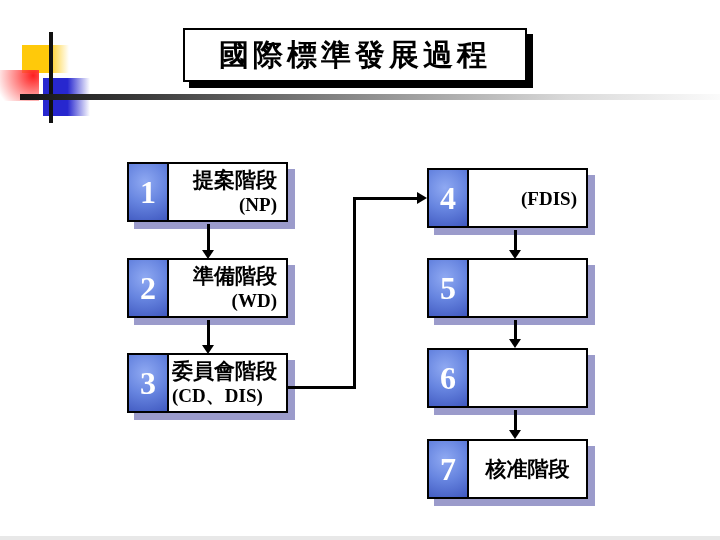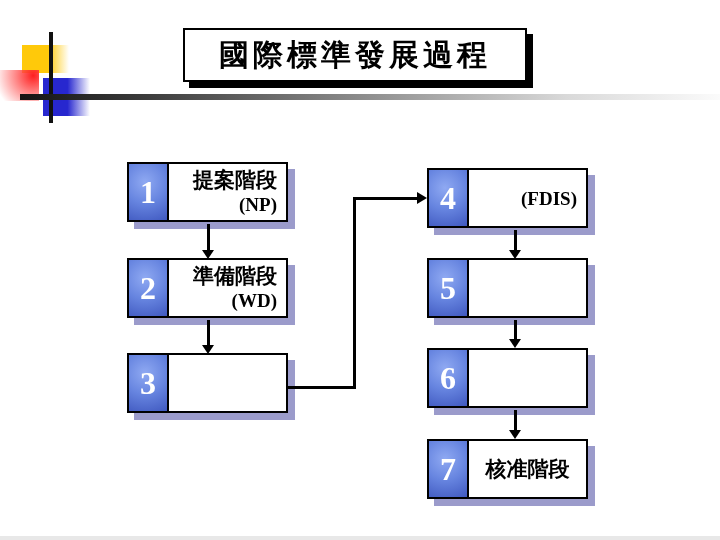--- a/index.html
+++ b/index.html
@@ -113,20 +113,24 @@
     <div class="body align-right">
       <span class="label">準備階段</span>
       <span class="code">(WD)</span>
     </div>
   </div>
 
   <div class="step b3">
     <div class="tab">
       <span>3</span>
     </div>
+    <div class="body align-left">
+      <span class="label">委員會階段</span>
+      <span class="code">(CD、DIS)</span>
+    </div>
   </div>
 
   <div class="step b4">
     <div class="tab">
       <span>4</span>
     </div>
     <div class="body align-right">
       <span class="code">(FDIS)</span>
     </div>
   </div>

